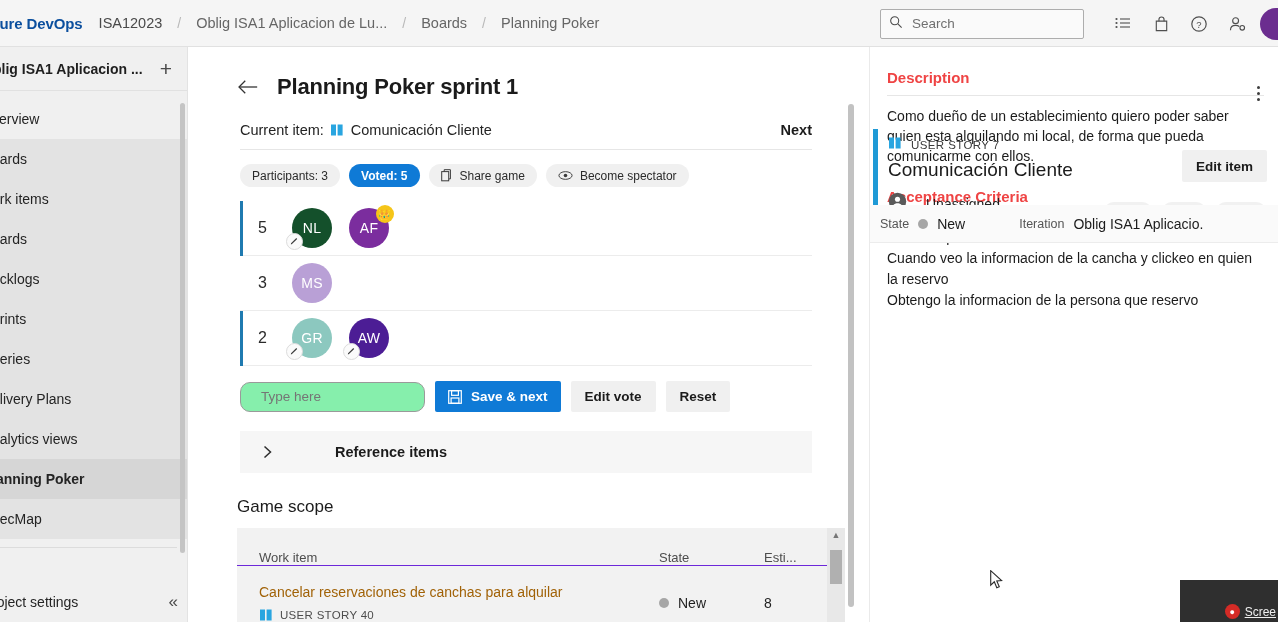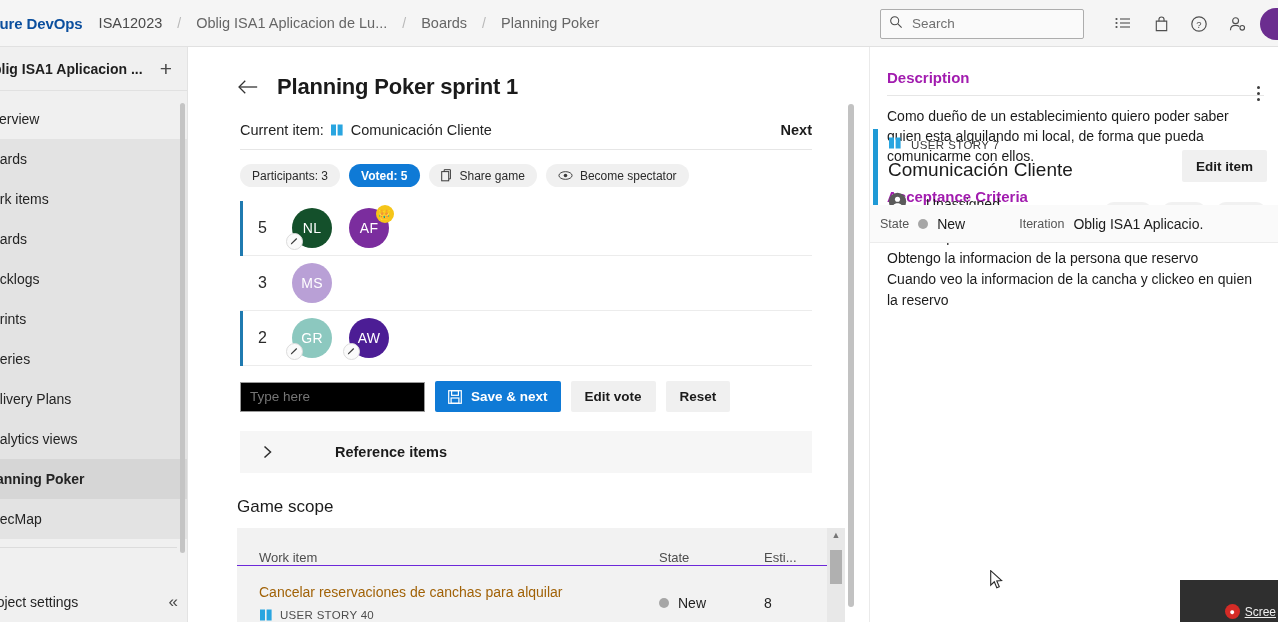--- a/index.html
+++ b/index.html
@@ -165,23 +165,23 @@
     width: 18px; height: 18px; border-radius: 50%;
     background: #f5c518;
     display: flex; align-items: center; justify-content: center;
     font-size: 10px;
   }
 
   
   .action-row { display: flex; align-items: center; gap: 10px; margin: 15px 0 0 35px; }
   .type-input {
     width: 185px; height: 30px;
-    border: 1px solid #9a9a9a; border-radius: 0;
-    background: #000000; font-size: 13.5px; color: #747474;
-    padding: 0 9px; font-family: "Liberation Sans", sans-serif;
+    border: 1px solid #9a9a9a; border-radius: 10px;
+    background: #86efac; font-size: 13.5px; color: #747474;
+    padding: 0 20px; font-family: "Liberation Sans", sans-serif;
   }
   .btn {
     height: 31px; border: none; border-radius: 2px;
     background: #f0f0f0; color: #1b1b1b;
     font-size: 13.5px; font-weight: bold;
     padding: 0 14px; display: flex; align-items: center;
     font-family: "Liberation Sans", sans-serif; cursor: default;
   }
   .btn.primary { background: #0f7ad6; color: #fff; padding: 0 13px; }
   .btn.primary .bic { margin-right: 9px; display: inline-flex; }
@@ -275,21 +275,21 @@
   }
   .state-bar {
     position: absolute; top: 158px; left: 0; width: 409px; height: 38px;
     background: #fafafa; border-bottom: 1px solid #ececec;
     display: flex; align-items: center; padding-left: 10px;
   }
   .sb-lbl { font-size: 12.5px; color: #555; }
   .sb-val { font-size: 14px; color: #1b1b1b; margin-left: 9px; display: flex; align-items: center; }
   .sb-gap { margin-left: 54px; }
   .body-sec { padding: 0 14px 0 17px; }
-  .sec-title { font-size: 15px; font-weight: bold; color: #a21caf; margin-top: 22px; }
+  .sec-title { font-size: 15px; font-weight: bold; color: #ef4444; margin-top: 22px; }
   .sec-rule { height: 1px; background: #e6e6e6; margin-top: 9px; }
   .sec-text {
     font-size: 14px; color: #1b1b1b; line-height: 20px; margin-top: 10px;
     font-family: "Liberation Sans", sans-serif;
   }
   .ac-text {
     font-size: 14px; color: #1b1b1b; line-height: 21px; margin-top: 11px;
   }
 
   
@@ -669,22 +669,22 @@
     </div>
 
     <div class="body-sec">
       <div class="sec-title">Description</div>
       <div class="sec-rule"></div>
       <div class="sec-text">Como dueño de un establecimiento quiero poder saber quien esta alquilando mi local, de forma que pueda comunicarme con ellos.</div>
 
       <div class="sec-title">Acceptance Criteria</div>
       <div class="sec-rule"></div>
       <div class="ac-text" style="margin-top:12px">Desde la pestaña de administracion</div>
+      <div class="ac-text" style="margin-top:0">Cuando veo la informacion de la cancha y clickeo en quien la reservo</div>
       <div class="ac-text" style="margin-top:0">Obtengo la informacion de la persona que reservo</div>
-      <div class="ac-text" style="margin-top:0">Cuando veo la informacion de la cancha y clickeo en quien la reservo</div>
     </div>
   </div>
 
   <div class="cursor">
     <svg width="14" height="20" viewBox="0 0 14 20">
       <polygon points="0.7,0.7 0.7,15.2 4.3,11.8 6.8,17.8 9.3,16.7 6.8,10.9 11.6,10.6" fill="#fdfdfd" stroke="#2b2b2b" stroke-width="1.1"></polygon>
     </svg>
   </div>
 
   <div class="watermark">

